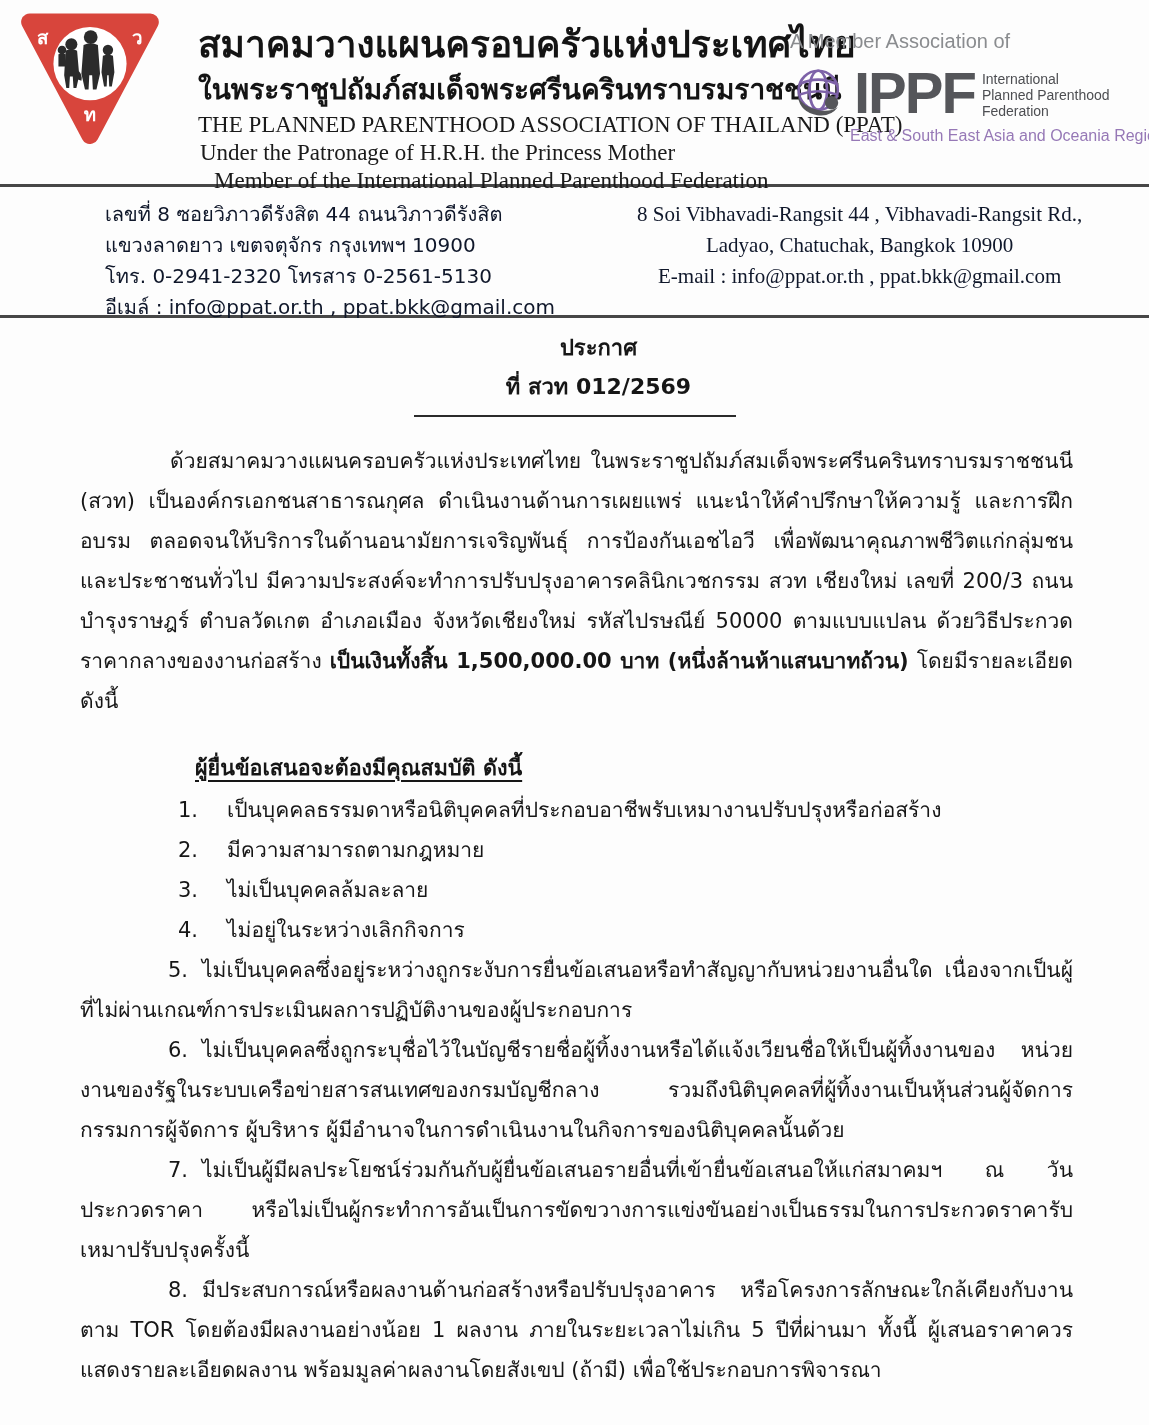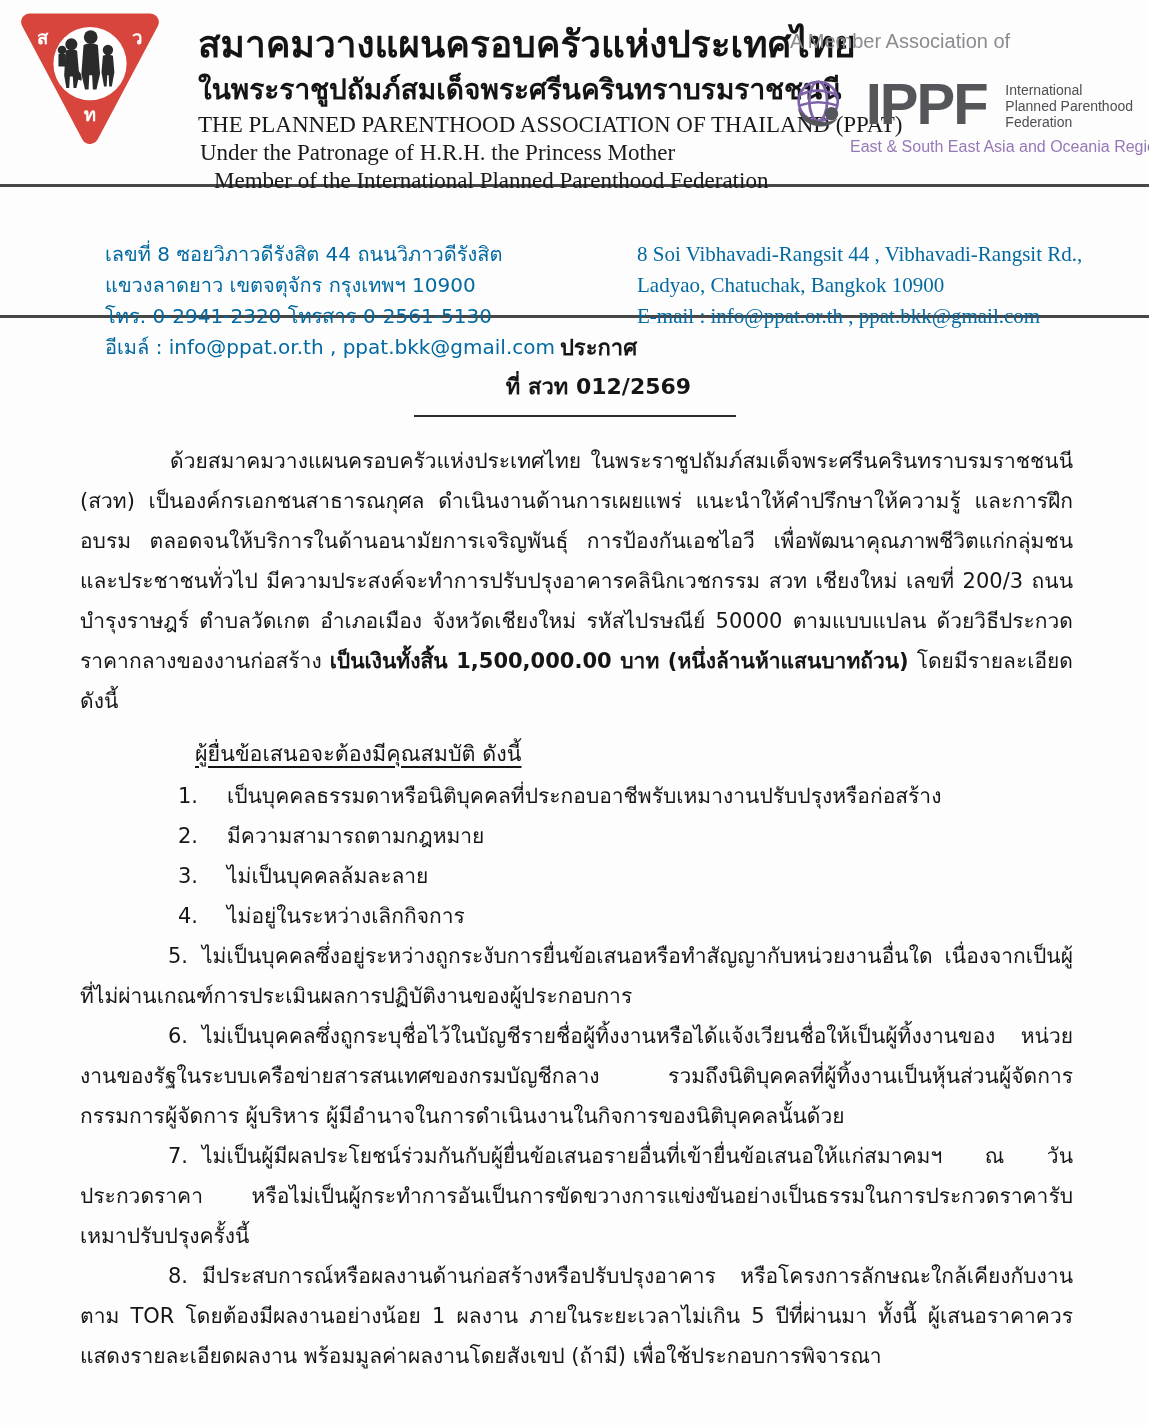--- a/index.html
+++ b/index.html
@@ -29,61 +29,61 @@
   }
   .org-en-1, .org-en-2, .org-en-3 {
     font-family:"Liberation Serif", serif;
     font-size:23px; color:#1a1a1a; line-height:28px; white-space:nowrap;
   }
   .org-en-2 { margin-left:2px; }
   .org-en-3 { margin-left:16px; }
 
   .ippf-block { position:absolute; right:16px; top:30px; width:345px; }
   .ippf-member { font-family:"Liberation Sans", sans-serif; font-size:20px; color:#8a8c8f; margin-left:2px; }
-  .ippf-row { display:flex; align-items:center; margin-top:19px;justify-content:space-between; }
+  .ippf-row { display:flex; align-items:center; margin-top:8px; }
   .ippf-globe { width:64px; height:64px; flex:0 0 auto; }
   .ippf-acronym {
     font-family:"Liberation Sans", sans-serif;
     font-size:58px; font-weight:bold; color:#55565a;
     letter-spacing:-2px; line-height:58px; margin-left:2px;
   }
   .ippf-fullname {
     font-family:"Liberation Sans", sans-serif;
     font-size:14px; color:#4d4e52; line-height:16px; margin-left:7px; margin-top:4px;
   }
   .ippf-region {
     font-family:"Liberation Sans", sans-serif;
     font-size:16px; color:#9678b6; margin-left:62px; margin-top:2px; white-space:nowrap;
   }
 
   
   .rule { width:1149px; height:2px; border-top:3px solid #474747; background:#cf7a72; }
 
   
   .address-row { position:relative; height:128px; padding-top:12px; }
-  .addr-col { position:absolute; top:12px; font-size:21px; line-height:31px; color:#0369a1; white-space:nowrap;margin-top:40px; }
+  .addr-col { position:absolute; top:12px; font-size:21px; line-height:31px; color:#0f172a; white-space:nowrap; }
   .addr-thai { left:105px; font-family:"DejaVu Sans", sans-serif; font-size:20px; }
-  .addr-en { left:637px; font-family:"Liberation Serif", serif; }
+  .addr-en { left:637px; font-family:"Liberation Serif", serif;text-align:center; }
 
   
   .doc-titles { text-align:center; margin-top:10px; font-family:"DejaVu Sans", sans-serif; }
   .doc-titles div { font-size:22px; font-weight:bold; line-height:39px; color:#161616;padding-left:48px; }
   .title-rule { width:322px; border:none; border-top:2px solid #2b2b2b; margin:9px auto 0 auto; }
 
   
   .doc-body {
     margin:22px 76px 0 80px;
     font-family:"DejaVu Sans", sans-serif;
     font-size:21px; line-height:40px; color:#161616;
     text-align:justify;
   }
   .intro { text-indent:90px;margin-top:24px; }
   .qual-heading {
-    margin-left:115px; margin-top:13px;
-    font-weight:normal; font-size:21.5px;
+    margin-left:115px; margin-top:27px;
+    font-weight:bold; font-size:21.5px;
     text-decoration:underline; text-underline-offset:5px;
     text-align:left;
   }
   .list-simple { margin-top:2px; }
   .list-line { display:flex; margin-left:98px; text-align:left; }
   .list-line .num { min-width:49px; }
   .item-para { text-indent:88px; margin:0; }
   .item-para .num { margin-right:14px; }
   b, .bold { font-weight:bold; }
 </style>

